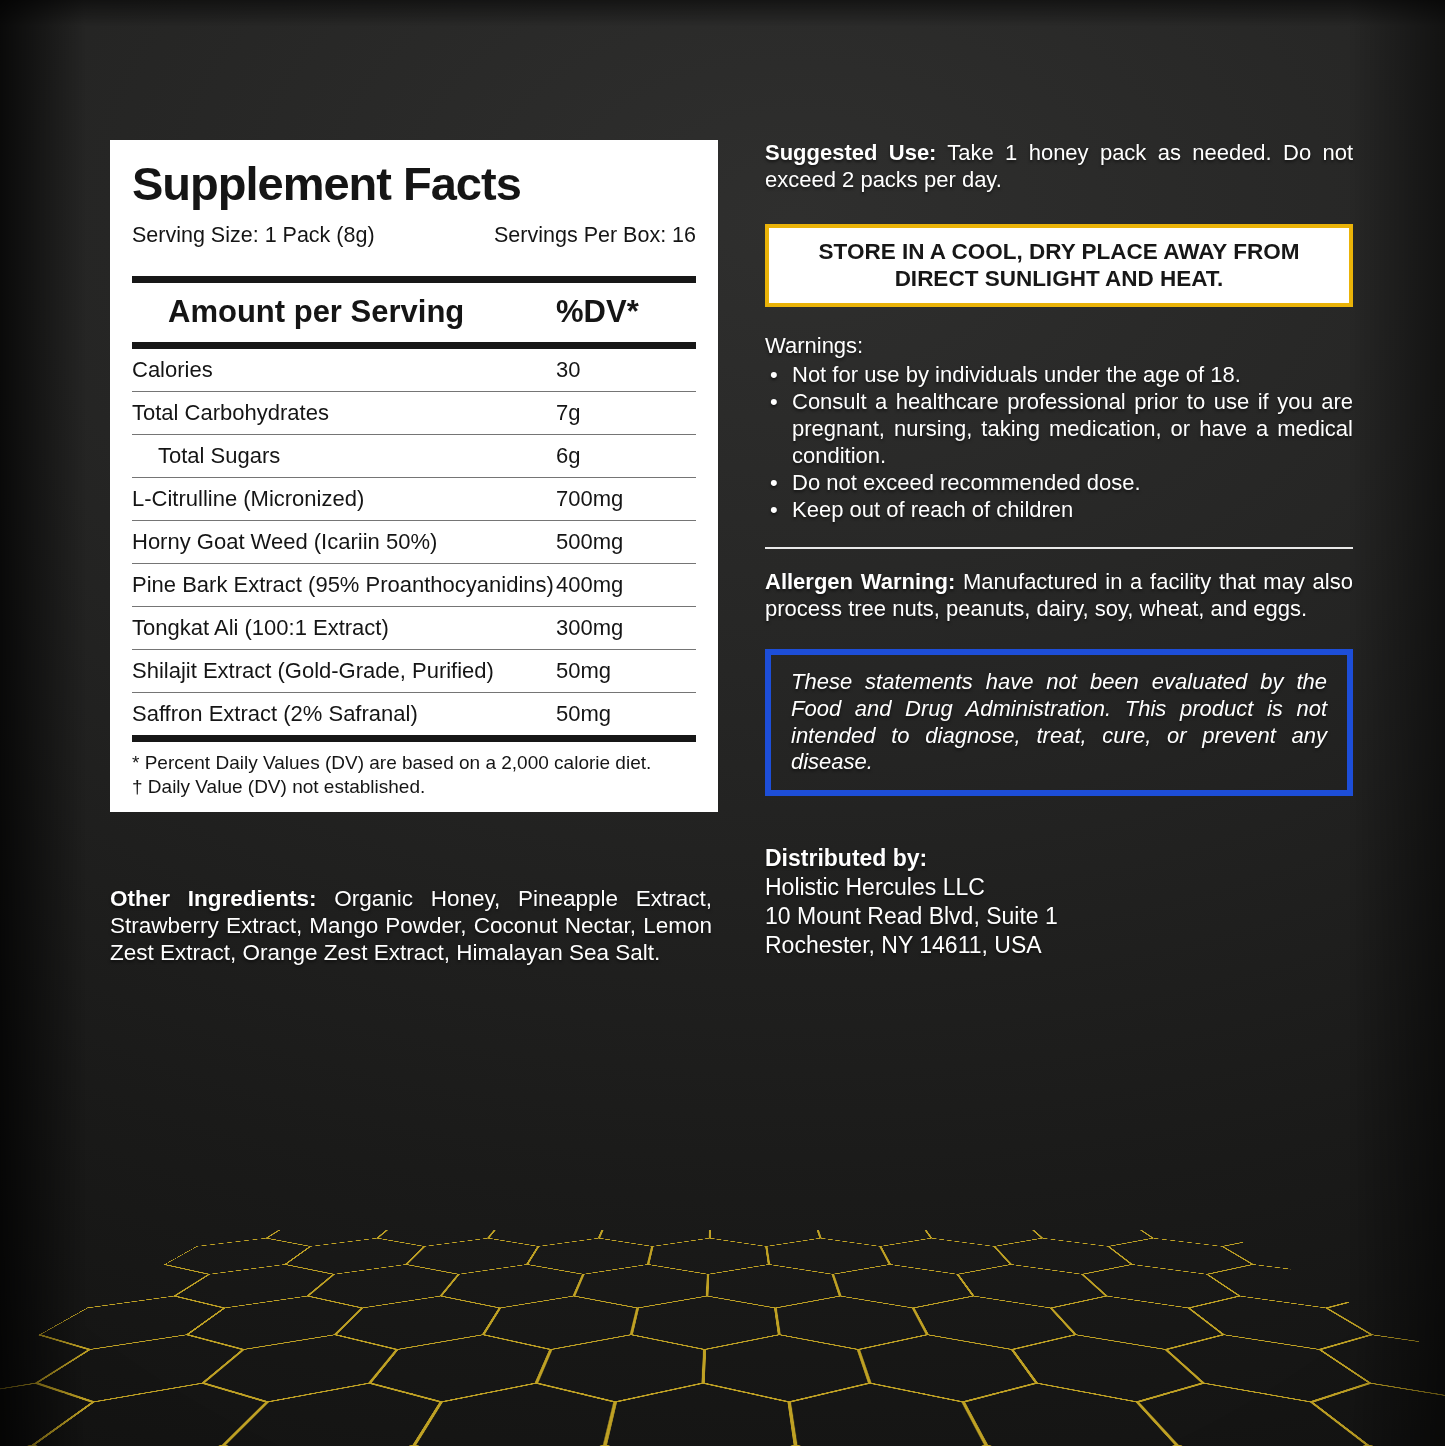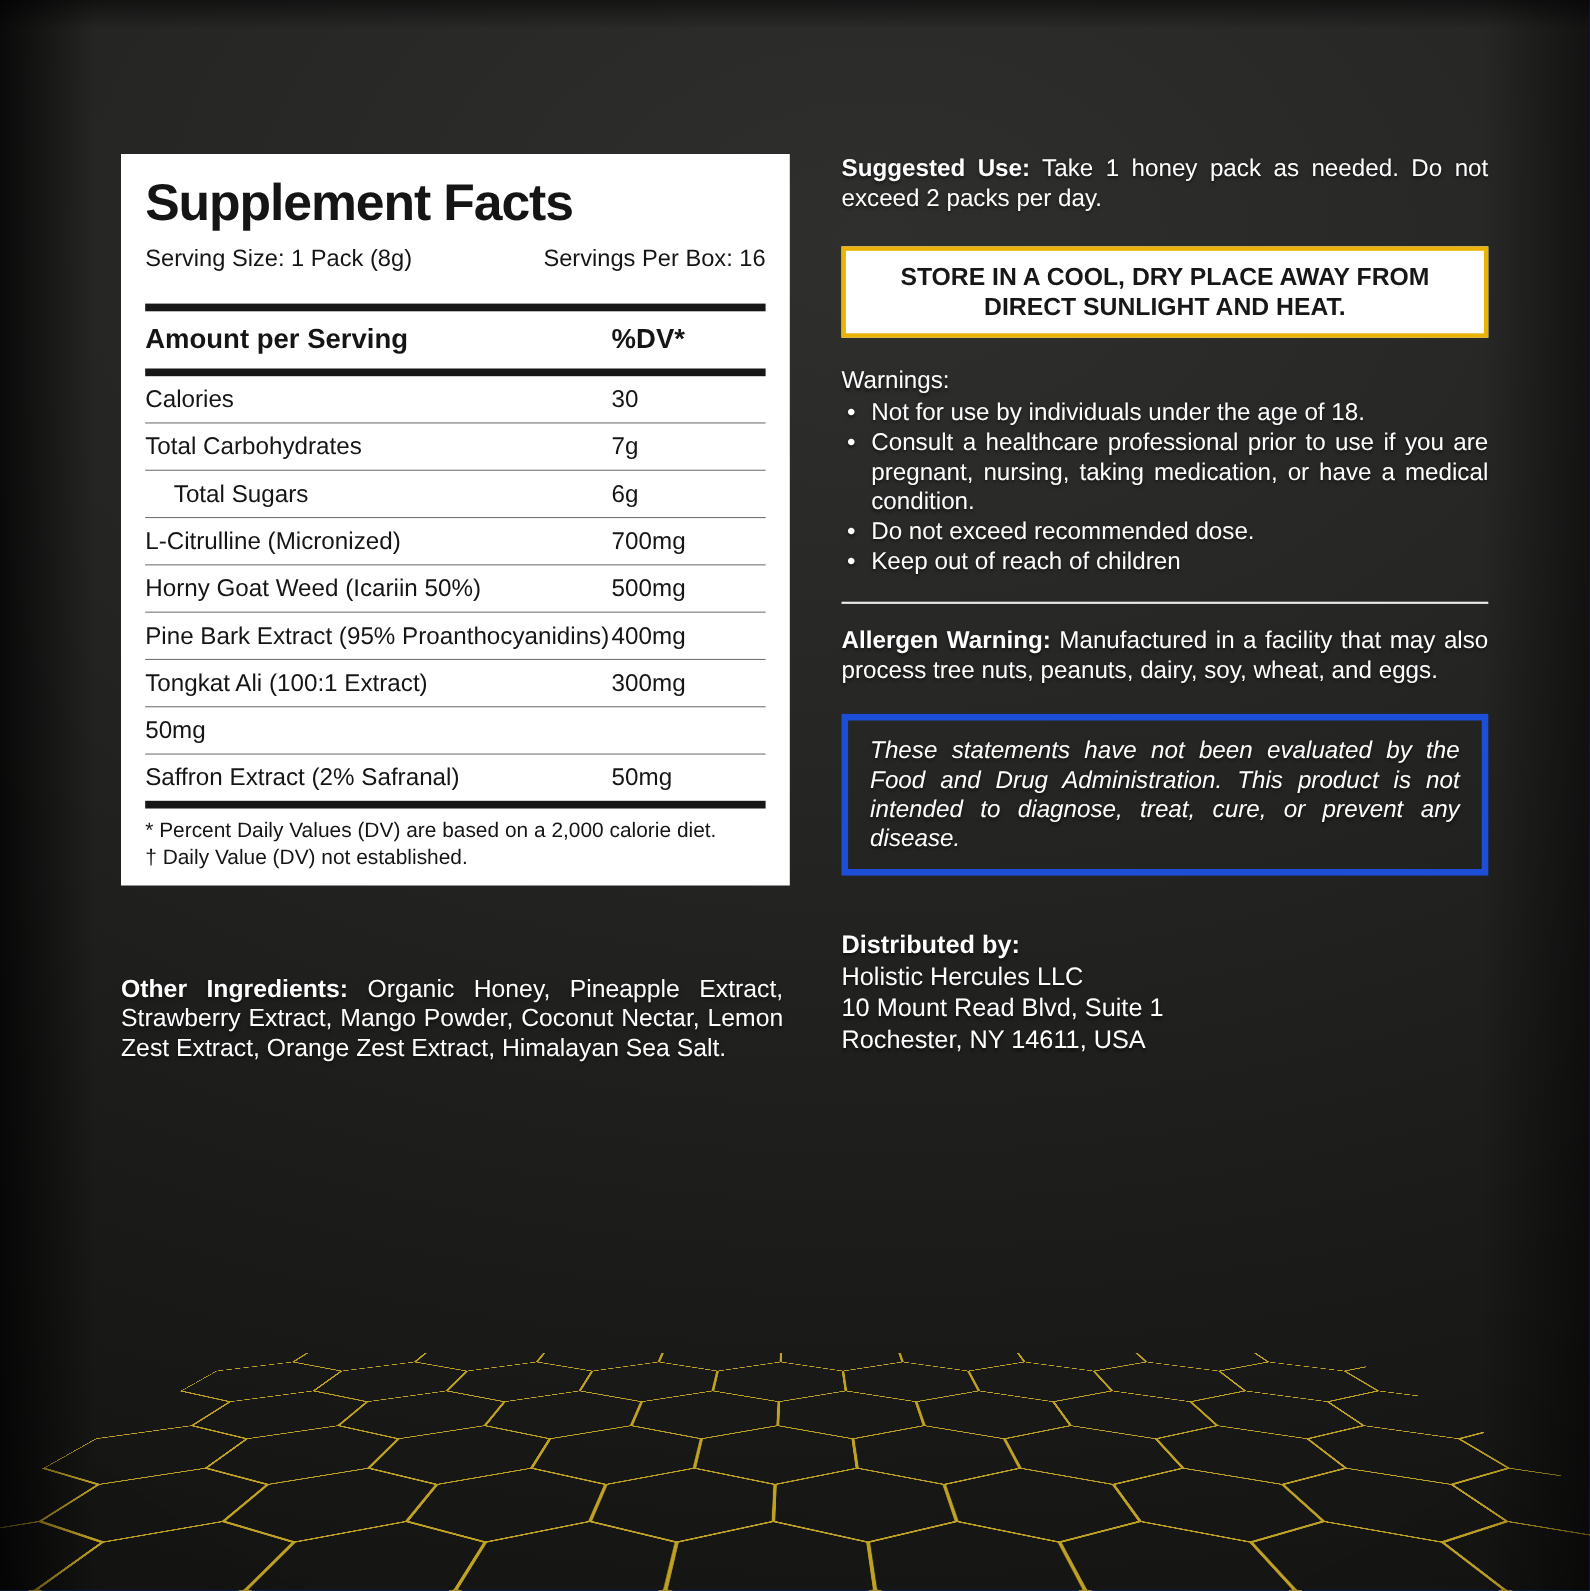--- a/index.html
+++ b/index.html
@@ -1,17 +1,17 @@
 <!DOCTYPE html>
 <html><head>
 <meta charset="utf-8">
 <style>
   html,body { margin:0; padding:0; background:#000; }
   body { font-family:"Liberation Sans", sans-serif; }
-  .canvas { position:relative; width:1445px; height:1446px; overflow:hidden; background:#1d4ed8; }
+  .canvas { position:relative; width:1445px; height:1446px; overflow:hidden; background:#6d28d9; }
 
   
   .bg { position:absolute; inset:0;
         background: radial-gradient(150% 100% at 55% 15%, #2f2f2e 0%, #252524 35%, #1a1a19 68%, #111110 100%); }
 
   .honey-wrap { position:absolute; inset:0;
     -webkit-mask-image: linear-gradient(180deg, rgba(0,0,0,0) 0%, rgba(0,0,0,0) 29%, rgba(0,0,0,.14) 40%, rgba(0,0,0,.38) 52%, rgba(0,0,0,.72) 66%, #000 82%);
             mask-image: linear-gradient(180deg, rgba(0,0,0,0) 0%, rgba(0,0,0,0) 29%, rgba(0,0,0,.14) 40%, rgba(0,0,0,.38) 52%, rgba(0,0,0,.72) 66%, #000 82%); }
   .honey-plane { position:absolute; left:-32%; width:164%; height:1600px; bottom:-170px;
                  transform: perspective(950px) rotateX(55deg); transform-origin:50% 100%; }
@@ -26,21 +26,21 @@
 
   .content { position:absolute; inset:0; }
 
   
   .panel { position:absolute; left:110px; top:140px; width:608px; box-sizing:border-box;
            background:#ffffff; color:#151515; padding:16px 22px 12px; }
   .panel-title { font-size:47px; font-weight:bold; letter-spacing:-1px; line-height:1.12; margin:2px 0 12px; }
   .serving-row { display:flex; justify-content:space-between; font-size:21.5px; margin-bottom:28px; }
   .bar { height:7px; background:#171717; }
   .head-row { display:flex; justify-content:space-between; align-items:center;
-              font-weight:bold; font-size:25px; padding:11px 0 12px; }
+              font-weight:bold; font-size:31px; padding:11px 0 12px;margin-left:36px; }
   .dv-col { width:140px; text-align:left; flex:0 0 auto; }
   .srow { display:flex; justify-content:space-between; align-items:center; font-size:22px; padding:8px 0; }
   .srow + .srow { border-top:1.5px solid #757575; }
   .row-name.indent { padding-left:26px; }
   .footnotes { font-size:19px; line-height:1.3; margin-top:9px; }
 
   
   .right-col { position:absolute; left:765px; top:140px; width:588px; color:#ffffff;
                font-size:22px; line-height:1.22; text-shadow:0 2px 3px rgba(0,0,0,.55); }
   .jtext { text-align:justify; margin:0; }
@@ -273,20 +273,21 @@
             <span class="row-name">Pine Bark Extract (95% Proanthocyanidins)</span>
             <span class="dv-col">400mg</span>
           </div>
 
           <div class="srow">
             <span class="row-name">Tongkat Ali (100:1 Extract)</span>
             <span class="dv-col">300mg</span>
           </div>
 
           <div class="srow">
+            <span class="row-name">Shilajit Extract (Gold-Grade, Purified)</span>
             <span class="dv-col">50mg</span>
           </div>
 
           <div class="srow">
             <span class="row-name">Saffron Extract (2% Safranal)</span>
             <span class="dv-col">50mg</span>
           </div>
         </div>
 
       <div class="bar"></div>

